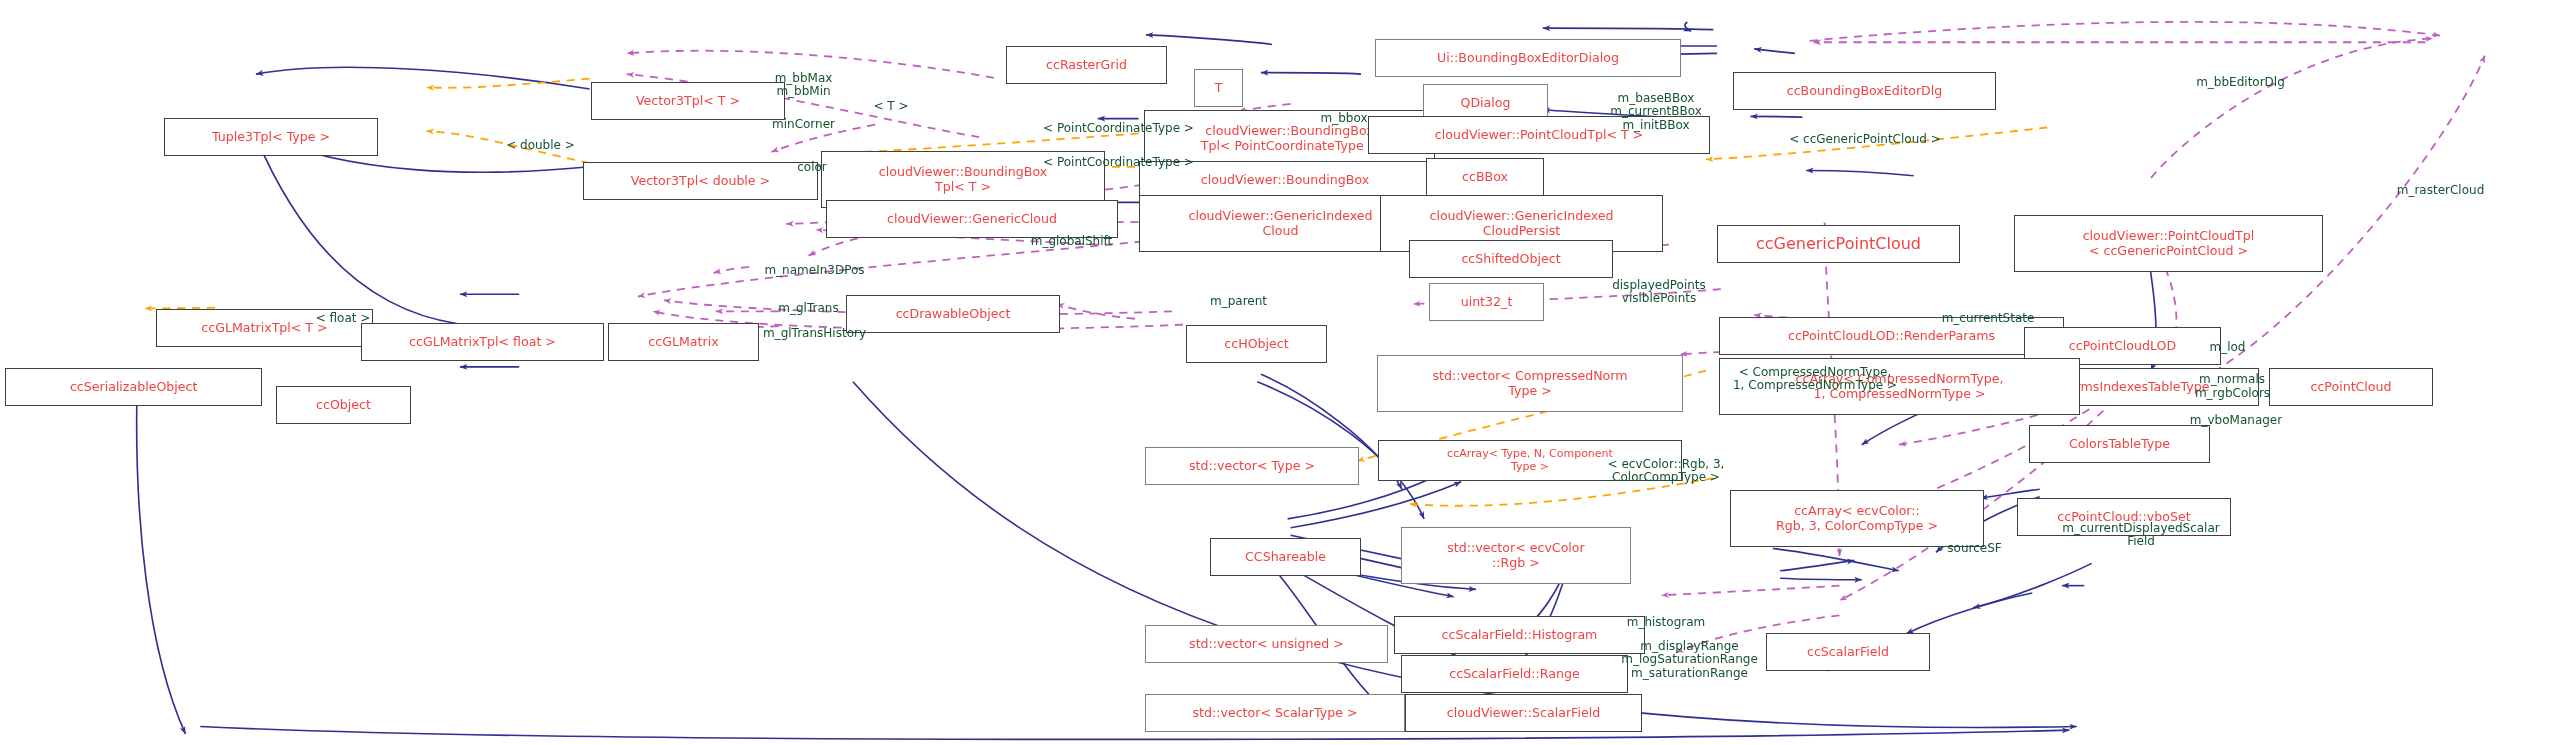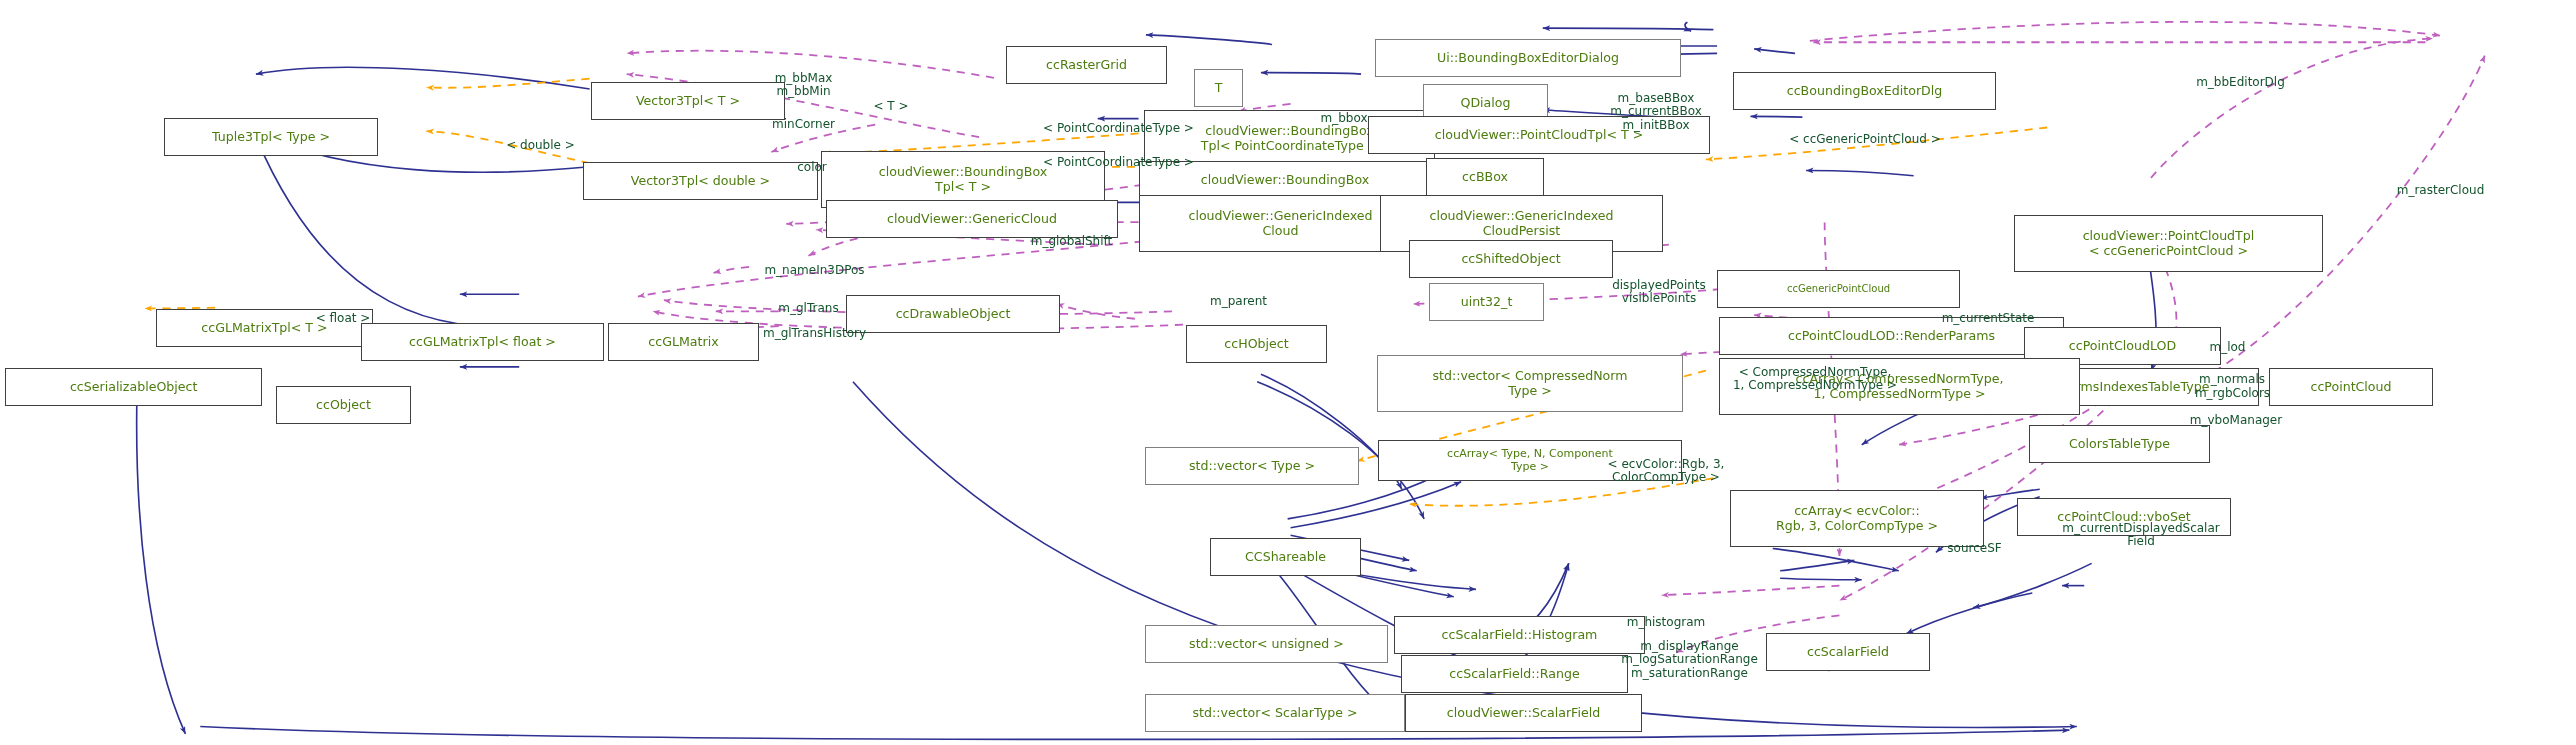--- a/index.html
+++ b/index.html
@@ -2,21 +2,21 @@
 <html style="font-size:12px"><head>
 <meta charset="utf-8">
 <title>cc2Point5DimEditor Collaboration Diagram</title>
 <style>
   html,body{margin:0;padding:0;background:#ffffff;}
   #canvas{position:relative;width:2576px;height:745px;background:#ffffff;
           font-family:"DejaVu Sans","Liberation Sans",sans-serif;overflow:hidden;}
   svg#edges{position:absolute;left:0;top:0;width:2576px;height:745px;}
   .node{position:absolute;box-sizing:border-box;display:flex;align-items:center;
         justify-content:center;text-align:center;background:#ffffff;
-        border:0.7px solid #808080;color:#4d7c0f;font-size:12.6px;line-height:1.12;
+        border:0.7px solid #808080;color:#ef4444;font-size:12.6px;line-height:1.12;
         padding:0.7px 3px;white-space:pre-line;}
   .node.solid{border:0.7px solid #404040;}
   .node.thick{border:1.5px solid #404040;}
   .edgelabel{position:absolute;font-size:12px;color:#14532d;line-height:1.12;
              white-space:pre-line;text-align:center;background:transparent;}
 </style>
 </head>
 <body>
 
 <div id="canvas">
@@ -162,39 +162,41 @@
     <div class="node" style="left: 1423px; top: 84px; width: 125px; height: 38px; font-size: 12.6px;">QDialog</div>
     <div class="node thick" style="left: 1368px; top: 116px; width: 342px; height: 38px; font-size: 12.6px;">cloudViewer::PointCloudTpl&lt; T &gt;</div>
     <div class="node thick" style="left: 1426px; top: 158px; width: 118px; height: 38px; font-size: 12.6px;">ccBBox</div>
     <div class="node thick" style="left: 1380px; top: 195px; width: 283px; height: 57px; font-size: 12.6px;">cloudViewer::GenericIndexed
 CloudPersist</div>
     <div class="node thick" style="left: 1409px; top: 240px; width: 204px; height: 38px; font-size: 12.6px;">ccShiftedObject</div>
     <div class="node" style="left: 1429px; top: 283px; width: 115px; height: 38px; font-size: 12.6px;">uint32_t</div>
     <div class="node solid" style="left: 846px; top: 295px; width: 214px; height: 38px; font-size: 12.6px;">ccDrawableObject</div>
     <div class="node thick" style="left: 1186px; top: 325px; width: 141px; height: 38px; font-size: 12.6px;">ccHObject</div>
     <div class="node solid" style="left: 1733px; top: 72px; width: 263px; height: 38px; font-size: 12.6px;">ccBoundingBoxEditorDlg</div>
-    <div class="node thick" style="left: 1717px; top: 225px; width: 243px; height: 38px; font-size: 10px; margin-top: 45px;">ccGenericPointCloud</div>
+    <div class="node thick" style="left: 1717px; top: 225px; width: 243px; height: 38px; font-size: 16px;">ccGenericPointCloud</div>
     <div class="node thick" style="left: 1719px; top: 302px; width: 345px; height: 38px; font-size: 12.6px; margin-top: 15px;">ccPointCloudLOD::RenderParams</div>
     <div class="node solid" style="left: 2014px; top: 215px; width: 309px; height: 57px; font-size: 12.6px;">cloudViewer::PointCloudTpl
 &lt; ccGenericPointCloud &gt;</div>
     <div class="node solid" style="left: 2024px; top: 327px; width: 197px; height: 38px; font-size: 12.6px;">ccPointCloudLOD</div>
     <div class="node thick" style="left: 2009px; top: 368px; width: 250px; height: 38px; font-size: 12.6px;">NormsIndexesTableType</div>
     <div class="node solid" style="left: 2029px; top: 425px; width: 181px; height: 38px; font-size: 12.6px;">ColorsTableType</div>
     <div class="node solid" style="left: 2017px; top: 498px; width: 214px; height: 38px; font-size: 12.6px;">ccPointCloud::vboSet</div>
     <div class="node thick" style="left: 2269px; top: 368px; width: 164px; height: 38px; font-size: 12.6px;">ccPointCloud</div>
     <div class="node" style="left: 1377px; top: 355px; width: 306px; height: 57px; font-size: 12.6px;">std::vector&lt; CompressedNorm
 Type &gt;</div>
     <div class="node thick" style="left: 1719px; top: 358px; width: 361px; height: 57px; font-size: 12.6px;">ccArray&lt; CompressedNormType,
 1, CompressedNormType &gt;</div>
     <div class="node" style="left: 1145px; top: 447px; width: 214px; height: 38px; font-size: 12.6px;">std::vector&lt; Type &gt;</div>
     <div class="node thick" style="left: 1378px; top: 440px; width: 304px; height: 41px; font-size: 11px;">ccArray&lt; Type, N, Component
 Type &gt;</div>
     <div class="node thick" style="left: 1730px; top: 490px; width: 254px; height: 57px; font-size: 12.6px;">ccArray&lt; ecvColor::
 Rgb, 3, ColorCompType &gt;</div>
     <div class="node thick" style="left: 1210px; top: 538px; width: 151px; height: 38px; font-size: 12.6px;">CCShareable</div>
+    <div class="node" style="left: 1401px; top: 527px; width: 230px; height: 57px; font-size: 12.6px;">std::vector&lt; ecvColor
+::Rgb &gt;</div>
     <div class="node" style="left: 1145px; top: 625px; width: 243px; height: 38px; font-size: 12.6px;">std::vector&lt; unsigned &gt;</div>
     <div class="node thick" style="left: 1394px; top: 616px; width: 251px; height: 38px; font-size: 12.6px;">ccScalarField::Histogram</div>
     <div class="node thick" style="left: 1401px; top: 655px; width: 227px; height: 38px; font-size: 12.6px;">ccScalarField::Range</div>
     <div class="node" style="left: 1145px; top: 694px; width: 260px; height: 38px; font-size: 12.6px;">std::vector&lt; ScalarType &gt;</div>
     <div class="node thick" style="left: 1405px; top: 694px; width: 237px; height: 38px; font-size: 12.6px;">cloudViewer::ScalarField</div>
     <div class="node solid" style="left: 1766px; top: 633px; width: 164px; height: 38px; font-size: 12.6px;">ccScalarField</div>
     <div class="edgelabel" style="left: 853px; top: 100px; width: 76px;">&lt; T &gt;</div>
     <div class="edgelabel" style="left: 475px; top: 139px; width: 131px;">&lt; double &gt;</div>
     <div class="edgelabel" style="left: 292px; top: 312px; width: 102px;">&lt; float &gt;</div>
     <div class="edgelabel" style="left: 742px; top: 72px; width: 123px;">m_bbMax

